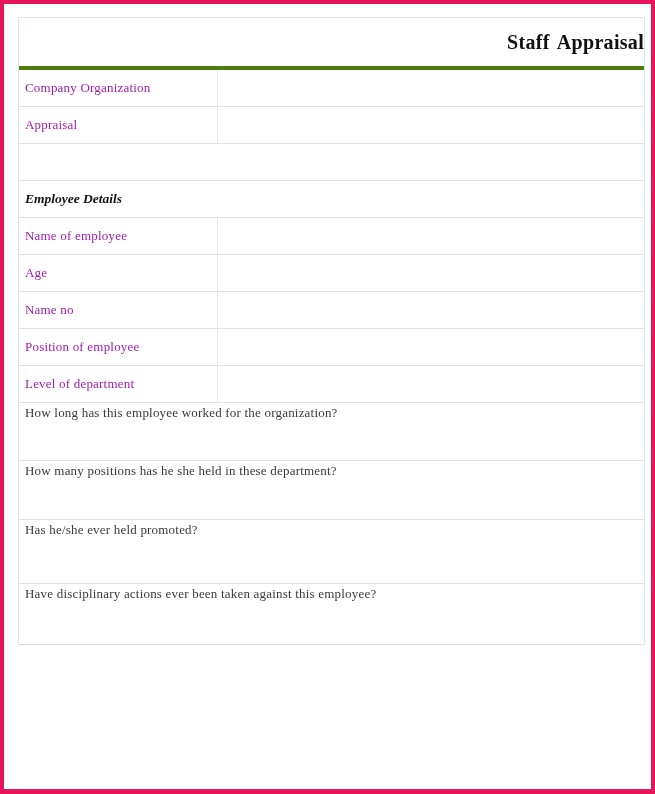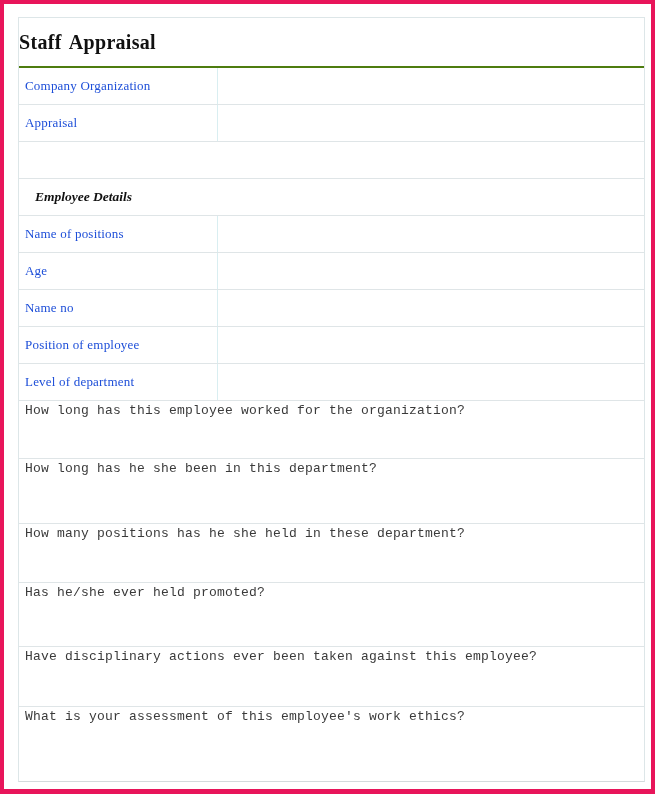--- a/index.html
+++ b/index.html
@@ -15,47 +15,47 @@
     }
     .form {
       position: absolute; left: 14px; top: 13px; width: 627px;
       border: 1px solid #dde6e8;
       border-bottom: 1px solid #d4dadc;
       box-sizing: border-box;
       font-family: "Liberation Serif", "DejaVu Serif", serif;
       color: #333;
     }
     .title-row {
-      height: 48px; display: flex; align-items: center; justify-content: flex-start;
-      border-bottom: 2px solid #4d7c0f;
+      height: 48px; display: flex; align-items: center; justify-content: flex-end;
+      border-bottom: 4px solid #4d7c0f;
     }
     .title {
       font-family: "Liberation Serif", serif;
       font-weight: bold; font-size: 20px; color: #111; letter-spacing: 0.3px;
       word-spacing: 3px;
     }
     .row {
       display: flex; height: 37px; border-bottom: 1px solid #dfe5e7; box-sizing: border-box;
     }
     .cell-label {
       width: 199px; box-sizing: border-box; border-right: 1px solid #d9eef1;
       padding-left: 6px; display: flex; align-items: center;
-      font-size: 13px; color: #1d4ed8; letter-spacing: 0.2px; text-align: center;
+      font-size: 13px; color: #a21caf; letter-spacing: 0.2px; text-align: center;
     }
     .cell-value { flex: 1; }
     .section-row {
       height: 37px; border-bottom: 1px solid #dfe5e7; box-sizing: border-box;
       display: flex; align-items: center; padding-left: 6px;
     }
     .section-label {
-      font-size: 13.5px; font-weight: bold; font-style: italic; color: #111; margin-left: 10px;
+      font-size: 13.5px; font-weight: bold; font-style: italic; color: #111;
     }
     .q-row {
       border-bottom: 1px solid #dfe5e7; box-sizing: border-box;
-      padding-left: 6px; padding-top: 2px; font-family: Liberation Mono, monospace;
+      padding-left: 6px; padding-top: 2px;
     }
     .q-row:last-child { border-bottom: none; }
     .q-label {
       font-size: 13px; color: #3a3a3a; letter-spacing: 0.2px; line-height: 16px; display: block;
     }
     .answer-area { display: block; }
   </style>
 </head>
 <body>
 
@@ -76,21 +76,21 @@
     </div>
     <div class="row">
       <div class="cell-value"></div>
     </div>
 
     <div class="section-row">
       <span class="section-label">Employee Details</span>
     </div>
 
     <div class="row">
-      <div class="cell-label">Name of positions</div>
+      <div class="cell-label">Name of employee</div>
       <div class="cell-value"></div>
     </div>
     <div class="row">
       <div class="cell-label">Age</div>
       <div class="cell-value"></div>
     </div>
     <div class="row">
       <div class="cell-label">Name  no</div>
       <div class="cell-value"></div>
     </div>
@@ -100,35 +100,27 @@
     </div>
     <div class="row">
       <div class="cell-label">Level of department</div>
       <div class="cell-value"></div>
     </div>
 
     <div class="q-row" style="height:58px">
       <span class="q-label">How long has this employee worked for the organization?</span>
       <span class="answer-area" style="height:38px"></span>
     </div>
-    <div class="q-row" style="height:65px">
-      <span class="q-label">How long has he she been in this department?</span>
-      <span class="answer-area" style="height:45px"></span>
-    </div>
     <div class="q-row" style="height:59px">
       <span class="q-label">How many positions has he  she held in these department?</span>
       <span class="answer-area" style="height:39px"></span>
     </div>
     <div class="q-row" style="height:64px">
       <span class="q-label">Has he/she ever held promoted?</span>
       <span class="answer-area" style="height:44px"></span>
     </div>
     <div class="q-row" style="height:60px">
       <span class="q-label">Have disciplinary actions ever been taken against this employee?</span>
       <span class="answer-area" style="height:40px"></span>
     </div>
-    <div class="q-row" style="height:74px">
-      <span class="q-label">What is your assessment of this employee's  work ethics?</span>
-      <span class="answer-area" style="height:54px"></span>
-    </div>
 
   </div>
 </div>
 
 </body></html>

